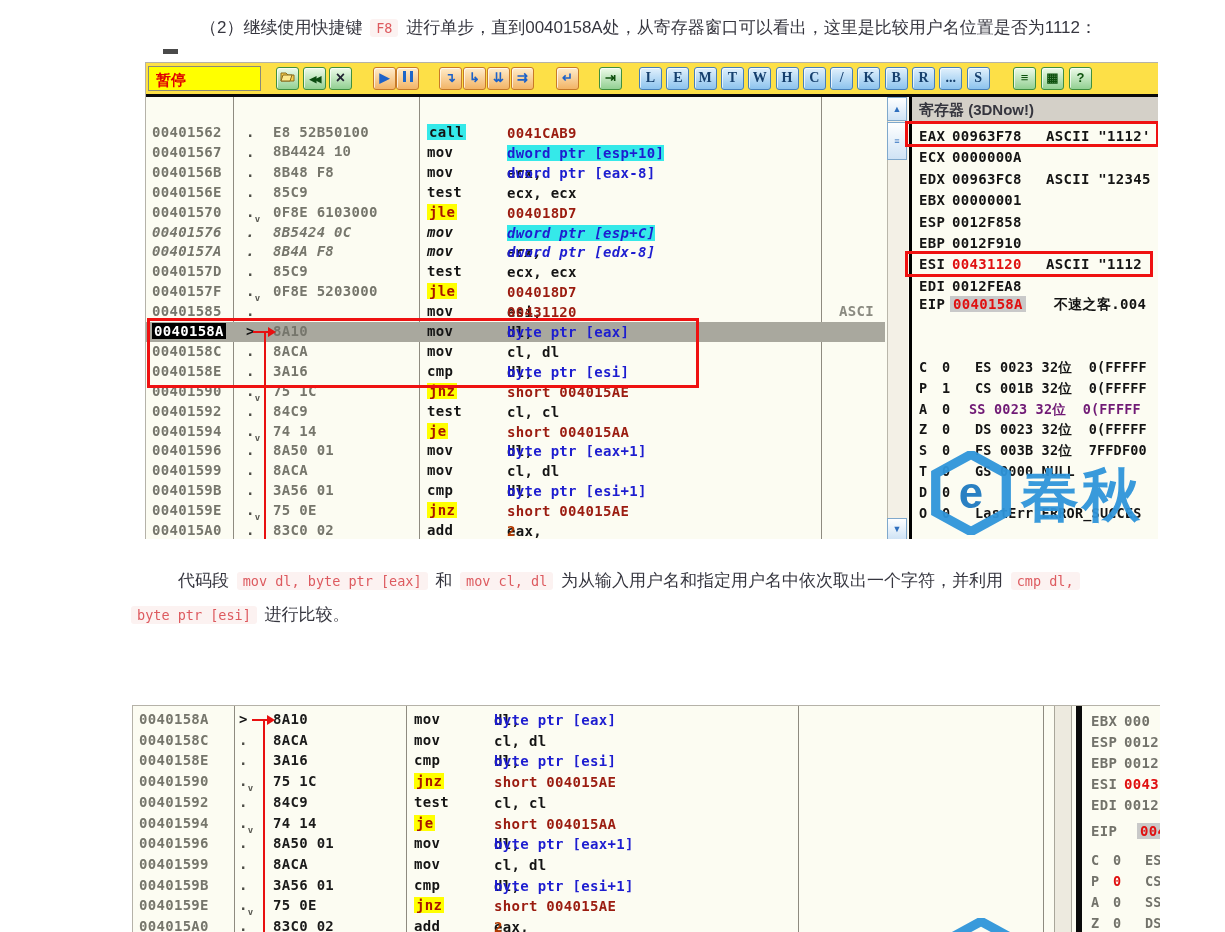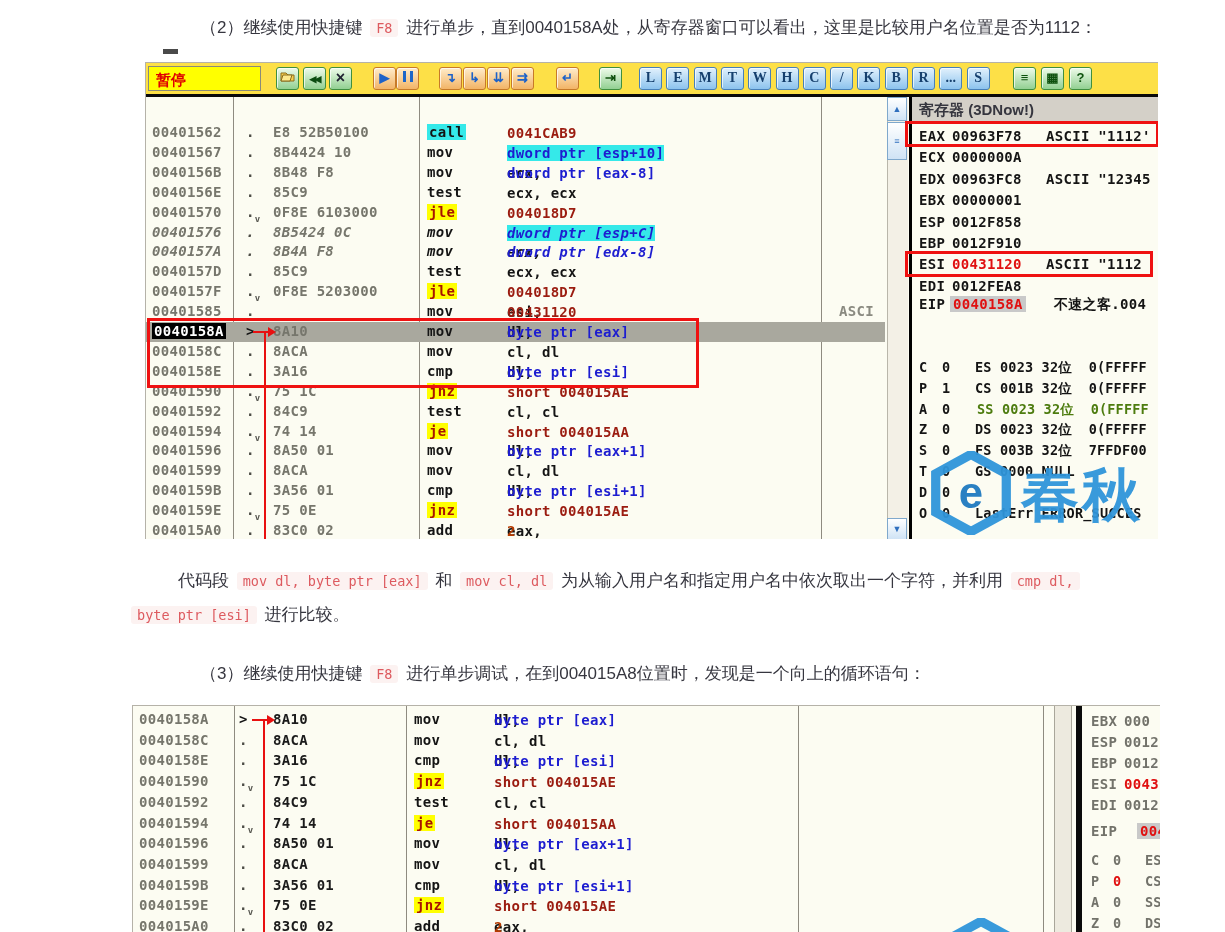--- a/index.html
+++ b/index.html
@@ -125,21 +125,21 @@
         <div class="drow mono" style="top: 1px;">
           <span class="a1" style="left: 6px;">00401562</span>
           <span class="dec" style="left: 100px;">.</span>
           <span class="b1" style="left: 127px;">E8 52B50100</span>
           <span class="mn-c" style="left: 281px;">call</span>
           <span style="left: 361px;"><span class="o-a">0041CAB9</span></span>
         </div>
         <div class="drow mono" style="top: 20.9px;">
           <span class="a1" style="left: 6px;">00401567</span>
           <span class="dec" style="left: 100px;">.</span>
-          <span class="b1" style="left: 127px;">8B4424 10</span>
+          <span class="b1" style="left: 127px; font-family: Liberation Mono, monospace;">8B4424 10</span>
           <span class="mn-p" style="left: 281px;">mov</span>
           <span style="left: 361px;"><span class="o-r">eax, </span><span class="o-h">dword ptr [esp+10]</span></span>
         </div>
         <div class="drow mono" style="top: 40.8px;">
           <span class="a1" style="left: 6px;">0040156B</span>
           <span class="dec" style="left: 100px;">.</span>
           <span class="b1" style="left: 127px;">8B48 F8</span>
           <span class="mn-p" style="left: 281px;">mov</span>
           <span style="left: 361px;"><span class="o-r">ecx, </span><span class="o-m">dword ptr [eax-8]</span></span>
         </div>
@@ -283,21 +283,21 @@
           <div class="rrow mono" style="left: 0px; top: 52.4px; width: 247px;"><span style="left: 7px; color: rgb(20, 20, 20);">ECX</span><span style="left: 40px; color: rgb(20, 20, 20);">0000000A</span></div>
           <div class="rrow mono" style="left: 0px; top: 73.8px; width: 247px;"><span style="left: 7px; color: rgb(20, 20, 20);">EDX</span><span style="left: 40px; color: rgb(20, 20, 20);">00963FC8</span><span style="left: 134px; color: rgb(20, 20, 20);">ASCII "12345</span></div>
           <div class="rrow mono" style="left: 0px; top: 95.2px; width: 247px;"><span style="left: 7px; color: rgb(20, 20, 20);">EBX</span><span style="left: 40px; color: rgb(20, 20, 20);">00000001</span></div>
           <div class="rrow mono" style="left: 0px; top: 116.6px; width: 247px;"><span style="left: 7px; color: rgb(20, 20, 20);">ESP</span><span style="left: 40px; color: rgb(20, 20, 20);">0012F858</span></div>
           <div class="rrow mono" style="left: 0px; top: 138px; width: 247px;"><span style="left: 7px; color: rgb(20, 20, 20);">EBP</span><span style="left: 40px; color: rgb(20, 20, 20);">0012F910</span></div>
           <div class="rrow mono" style="left: 0px; top: 159.4px; width: 247px;"><span style="left: 7px; color: rgb(20, 20, 20);">ESI</span><span class="redtxt" style="left: 40px;">00431120</span><span style="left: 134px; color: rgb(20, 20, 20);">ASCII "1112</span></div>
           <div class="rrow mono" style="left: 0px; top: 180.8px; width: 247px;"><span style="left: 7px; color: rgb(20, 20, 20);">EDI</span><span style="left: 40px; color: rgb(20, 20, 20);">0012FEA8</span></div>
           <div class="rrow mono" style="left: 0px; top: 199px; width: 300px;"><span style="left: 7px; color: rgb(20, 20, 20);">EIP</span><span class="graychip redtxt" style="left: 38px;">0040158A</span><span style="left: 142px; color: rgb(20, 20, 20);">不速之客.004</span></div>
           <div class="rrow fmono" style="left: 0px; top: 262px; width: 300px;"><span style="left: 7px; color: rgb(20, 20, 20);">C</span><span style="left: 30px; color: rgb(20, 20, 20);">0</span><span style="left: 63px; color: rgb(20, 20, 20);">ES 0023 32位  0(FFFFF</span></div>
           <div class="rrow fmono" style="left: 0px; top: 282.8px; width: 300px;"><span style="left: 7px; color: rgb(20, 20, 20);">P</span><span style="left: 30px; color: rgb(20, 20, 20);">1</span><span style="left: 63px; color: rgb(20, 20, 20);">CS 001B 32位  0(FFFFF</span></div>
-          <div class="rrow fmono" style="left: 0px; top: 303.6px; width: 300px;"><span style="left: 7px; color: rgb(20, 20, 20);">A</span><span style="left: 30px; color: rgb(20, 20, 20);">0</span><span style="left: 65px; color: #4d7c0f;">SS 0023 32位  0(FFFFF</span></div>
+          <div class="rrow fmono" style="left: 0px; top: 303.6px; width: 300px;"><span style="left: 7px; color: rgb(20, 20, 20);">A</span><span style="left: 30px; color: rgb(20, 20, 20);">0</span><span style="left: 57px; color: #701a75;">SS 0023 32位  0(FFFFF</span></div>
           <div class="rrow fmono" style="left: 0px; top: 324.4px; width: 300px;"><span style="left: 7px; color: rgb(20, 20, 20);">Z</span><span style="left: 30px; color: rgb(20, 20, 20);">0</span><span style="left: 63px; color: rgb(20, 20, 20);">DS 0023 32位  0(FFFFF</span></div>
           <div class="rrow fmono" style="left: 0px; top: 345.2px; width: 300px;"><span style="left: 7px; color: rgb(20, 20, 20);">S</span><span style="left: 30px; color: rgb(20, 20, 20);">0</span><span style="left: 63px; color: rgb(20, 20, 20);">FS 003B 32位  7FFDF00</span></div>
           <div class="rrow fmono" style="left: 0px; top: 366px; width: 300px;"><span style="left: 7px; color: rgb(20, 20, 20);">T</span><span style="left: 30px; color: rgb(20, 20, 20);">0</span><span style="left: 63px; color: rgb(20, 20, 20);">GS 0000 NULL</span></div>
           <div class="rrow fmono" style="left: 0px; top: 386.8px; width: 300px;"><span style="left: 7px; color: rgb(20, 20, 20);">D</span><span style="left: 30px; color: rgb(20, 20, 20);">0</span></div>
           <div class="rrow fmono" style="left: 0px; top: 407.6px; width: 300px;"><span style="left: 7px; color: rgb(20, 20, 20);">O</span><span style="left: 30px; color: rgb(20, 20, 20);">0</span><span style="left: 63px; color: rgb(20, 20, 20);">LastErr ERROR_SUCCES</span></div>
         </div>
     </div>
     <div id="s1deco">
         <div class="annot" style="position: absolute; left: 759px; top: 58px; width: 254px; height: 26px; z-index: 45;"></div>
         <div class="annot" style="position: absolute; left: 759px; top: 188px; width: 248px; height: 26px; z-index: 45;"></div>
@@ -315,21 +315,20 @@
       <div class="scrbtn" style="top: 34px; height: 24px; line-height: 22px;">▲</div>
       <div class="scrbtn" style="top: 59px; height: 38px; line-height: 36px;">≡</div>
       <div class="scrbtn" style="top: 455px; height: 22px; line-height: 20px;">▼</div>
     </div>
 
   <div class="para" id="p2">
     <div id="p2l1" style="position:absolute;left:178px;top:568px;white-space:nowrap;"><span class="">代码段 </span><span class="chip">mov dl, byte ptr [eax]</span><span class=""> 和 </span><span class="chip">mov cl, dl</span><span class=""> 为从输入用户名和指定用户名中依次取出一个字符，并利用 </span><span class="chip">cmp dl,</span></div>
     <div id="p2l2" style="position:absolute;left:128px;top:602px;white-space:nowrap;"><span class="chip">byte ptr [esi]</span><span class=""> 进行比较。</span></div>
   </div>
 
-  <p class="para" id="p3" style="left:200px;top:661px;"><span class="">（3）继续使用快捷键 </span><span class="chip">F8</span><span class=""> 进行单步调试，在到004015A8位置时，发现是一个向上的循环语句：</span></p>
 
   <div id="shot2" class="shot">
     <div class="body" id="s2body" style="left:0;top:0;width:941px;height:227px;">
         <div class="drow mono" style="top: 4px;">
           <span class="a1" style="left: 6px;">0040158A</span>
           <span class="dec" style="left: 106px; color: rgb(20, 20, 20);">&gt;</span>
           <span class="b2" style="left: 140px;">8A10</span>
           <span class="mn-p" style="left: 281px;">mov</span>
           <span style="left: 361px;"><span class="o-r">dl, </span><span class="o-m">byte ptr [eax]</span></span>
         </div>

